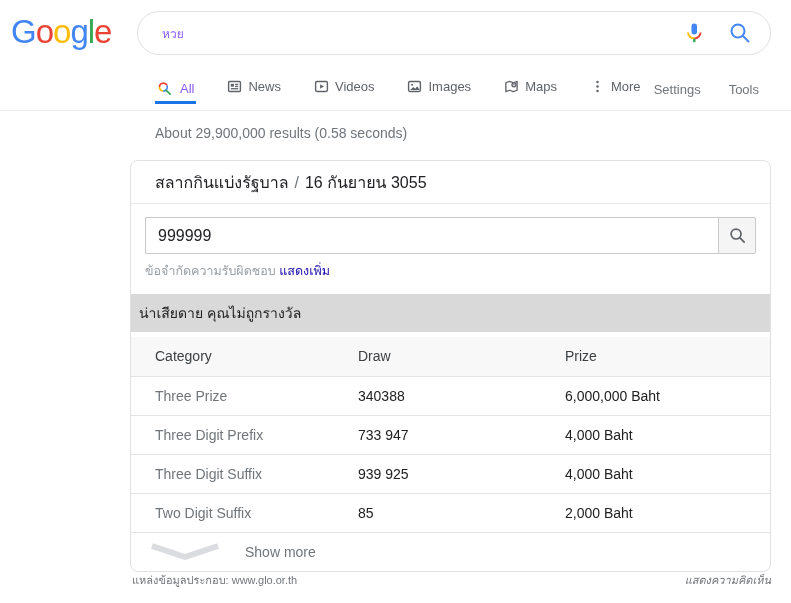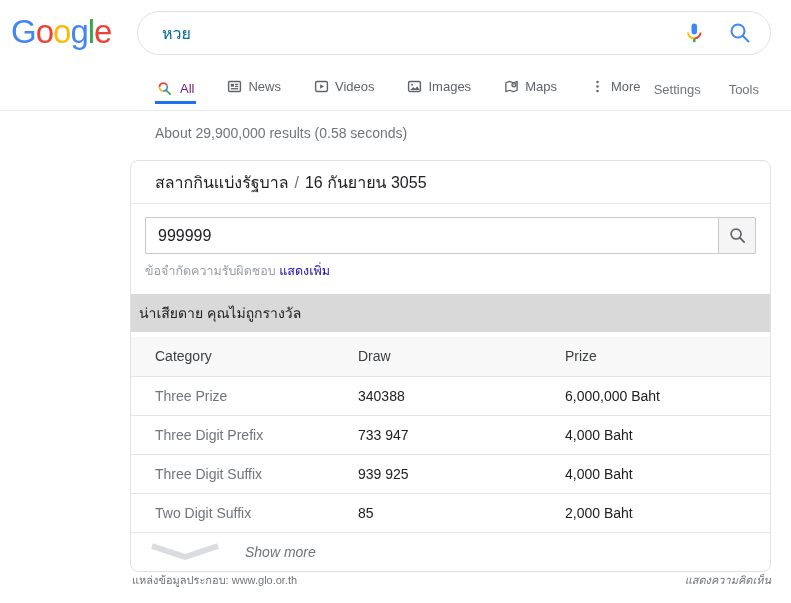--- a/index.html
+++ b/index.html
@@ -13,29 +13,29 @@
   .logo span:nth-child(1){color:#4285F4}
   .logo span:nth-child(2){color:#EA4335}
   .logo span:nth-child(3){color:#FBBC05}
   .logo span:nth-child(4){color:#4285F4}
   .logo span:nth-child(5){color:#34A853}
   .logo span:nth-child(6){color:#EA4335}
 
   .searchbar { position:absolute; left:137px; top:11px; width:634px; height:44px;
     border:1px solid #dfe1e5; border-radius:22px; display:flex; align-items:center;
     padding:0 18px 0 24px; background:#fff; }
-  .searchbar input { flex:1; border:none; outline:none; font-size:16px; color:#0369a1;
+  .searchbar input { flex:1; border:none; outline:none; font-size:12px; color:#8b5cf6;
     font-family:Liberation Mono, monospace; background:transparent; }
   .sb-icon { width:24px; height:24px; margin-left:22px; cursor:pointer; flex:0 0 auto; }
 
   .tabs { position:absolute; left:155px; top:76px; display:flex; gap:29px;
     font-size:13px; color:#5f6368; }
   .tab { display:flex; align-items:center; gap:6px; padding:3px 2px 10px; cursor:pointer; }
   .tab svg { display:block; }
-  .tab.active { color:#701a75; border-bottom:3px solid #1a73e8; padding-bottom:3px;gap:8px; }
+  .tab.active { color:#8b5cf6; border-bottom:3px solid #1a73e8; padding-bottom:3px;gap:8px; }
   .header-links { position:absolute; top:82px; right:32px; display:flex; gap:28px;
     font-size:13px; color:#70757a; }
   .header-links span { cursor:pointer; }
   .header-rule { position:absolute; left:0; top:110px; width:791px;
     border-bottom:1px solid #ebebeb; }
 
   .stats { position:absolute; left:155px; top:125px; font-size:14px; color:#70757a; }
 
   
   .card { position:absolute; left:130px; top:160px; width:641px;
@@ -63,21 +63,21 @@
   th { font-weight:400; color:#3c4043; text-align:left; height:39px; }
   td { height:39px; border-top:1px solid #e4e4e4; }
   th:nth-child(1), td:nth-child(1) { width:227px; padding-left:24px; color:#70757a; }
   th:nth-child(2), td:nth-child(2) { width:207px; }
   td:nth-child(2), td:nth-child(3) { color:#212121; }
   th:nth-child(1) { color:#3c4043; }
 
   .show-more { display:flex; align-items:center; height:39px; border-top:1px solid #e4e4e4;
     padding-left:18px; cursor:pointer; color:#70757a; font-size:14px; }
   .show-more svg { display:block; }
-  .show-more span { margin-left:24px;font-style:italic; }
+  .show-more span { margin-left:24px; }
 
   .card-footer { position:absolute; top:571px; left:132px; right:20px; display:flex;
     justify-content:space-between; font-size:11px; color:#70757a; }
   .feedback { font-style:italic; cursor:pointer; }
 </style>
 </head>
 <body>
 
 <div class="page">
 

